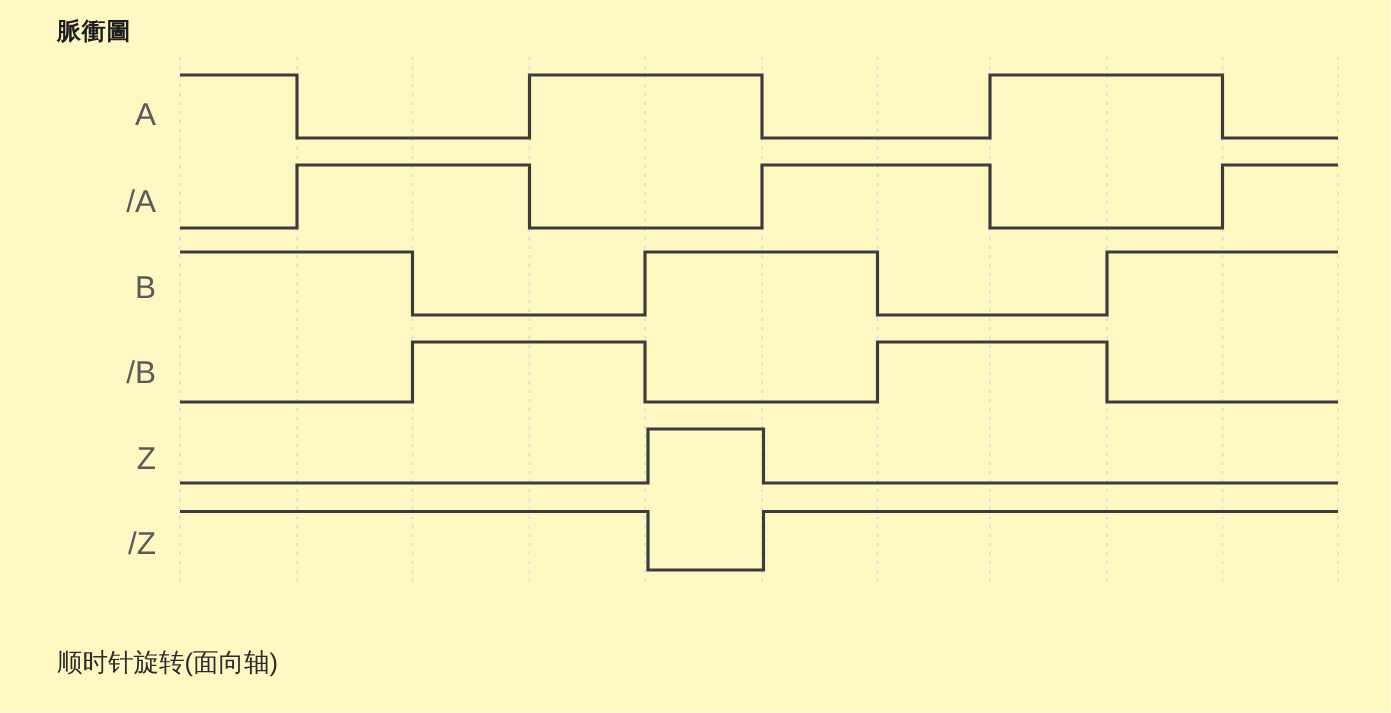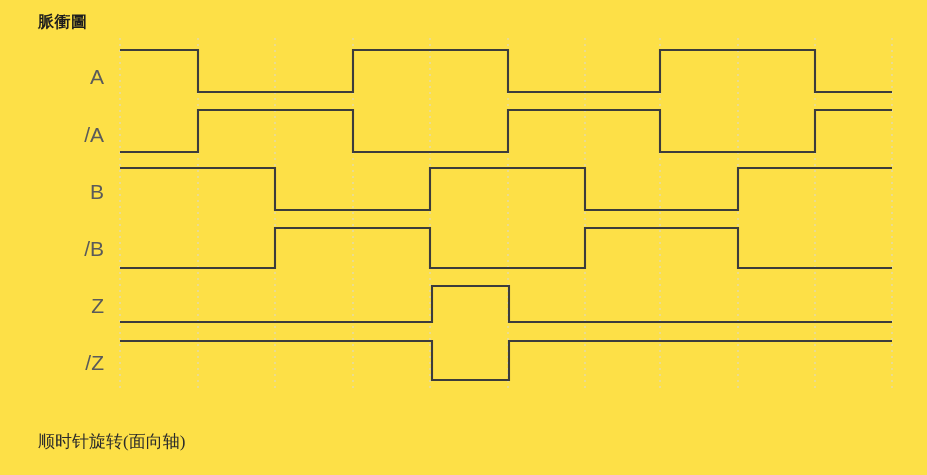--- a/index.html
+++ b/index.html
@@ -12,21 +12,21 @@
     height: 475px;
     background: #ffffff;
     font-family: "Liberation Sans", "DejaVu Sans", sans-serif;
     color: #3a3a3a;
     overflow: hidden;
   }
   #figure-root {
     position: relative;
     width: 927px;
     height: 475px;
-    background: #fde047;
+    background: #fef9c3;
   }
   #diagram-title {
     position: absolute;
     left: 38px;
     top: 12px;
     font-size: 16px;
     font-weight: bold;
     color: #1d1d1d;
     letter-spacing: 0.5px;
     line-height: 20px;
@@ -42,21 +42,20 @@
   }
   #diagram-caption {
     position: absolute;
     left: 38px;
     top: 430px;
     font-size: 17px;
     font-weight: normal;
     color: #2b2b2b;
     line-height: 24px;
     white-space: nowrap;
-    font-family: Liberation Serif, serif;
   }
   .signal-label {
     font-family: "Liberation Sans", "DejaVu Sans", sans-serif;
     font-size: 21px;
     fill: #5a5a5a;
     text-anchor: end;
     dominant-baseline: middle;
   }
   .grid-line {
     stroke: #d8d8d8;

